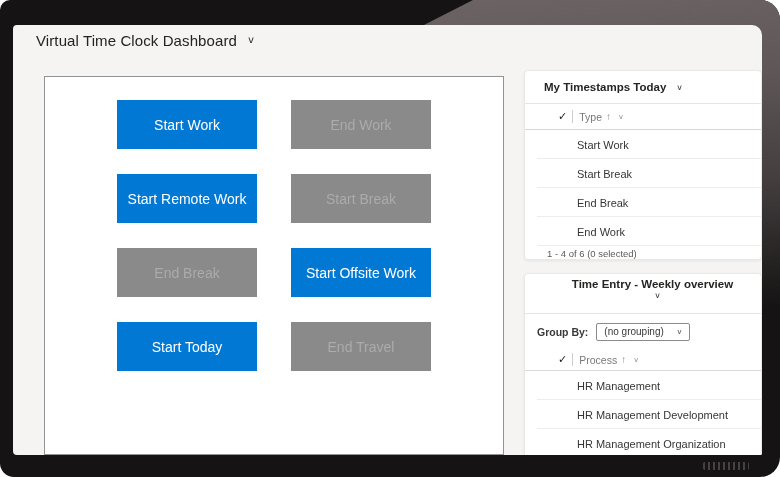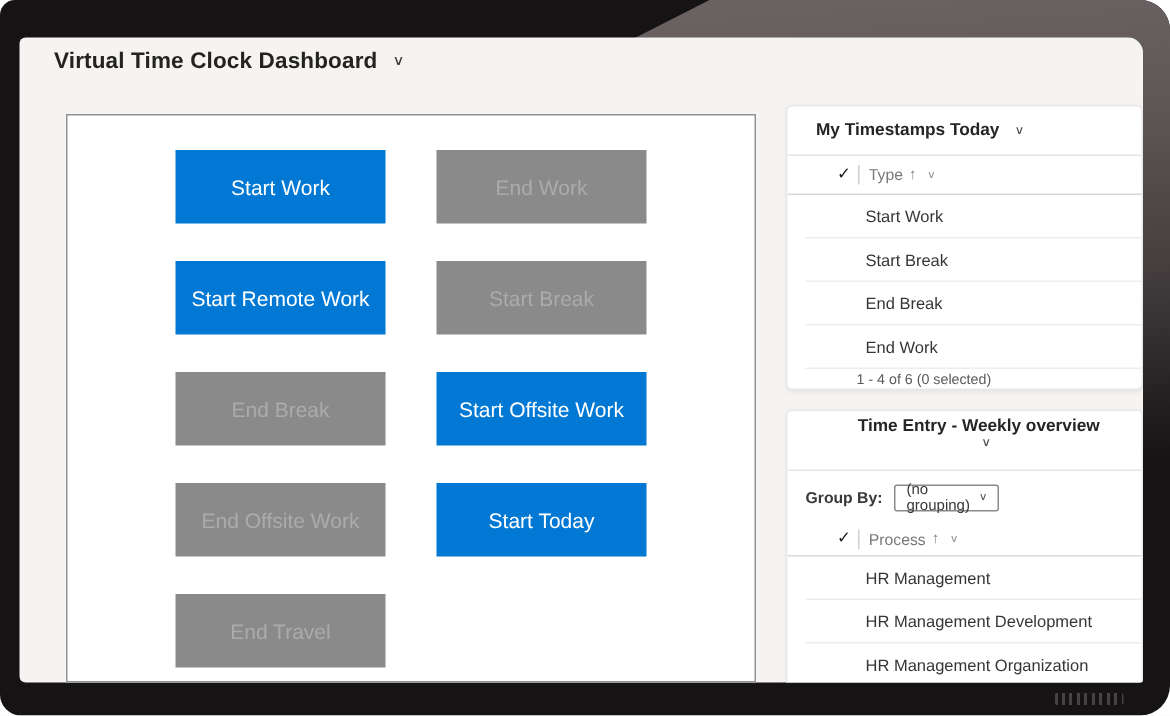--- a/index.html
+++ b/index.html
@@ -8,21 +8,21 @@
   .bezel{position:absolute;inset:0;background:#151313;border-radius:10px 20px 20px 14px;overflow:hidden;}
   .bezel-glare{position:absolute;top:0;right:0;width:362px;height:320px;
     background:linear-gradient(176deg,#6c6364 0%,#5e5657 28%,#453f40 58%,rgba(21,19,19,0) 96%);
     clip-path:polygon(55px 0,100% 0,100% 100%,0 100%,0 28px);}
   .speaker-grille{position:absolute;left:703px;top:462px;width:46px;height:8px;border-radius:2px;
     background:repeating-linear-gradient(90deg,#474142 0 2px,transparent 2px 5px);}
   .screen{position:absolute;left:13px;top:25px;width:749px;height:430px;background:#f5f4f2;
     border-radius:4px 10px 2px 4px;overflow:hidden;}
 
   .page-title-row{position:absolute;left:23px;top:7px;display:flex;align-items:center;}
-  .page-title{font-size:15px;font-weight:700;color:#242322;letter-spacing:.1px;}
+  .page-title{font-size:15px;font-weight:400;color:#242322;letter-spacing:.1px;}
   .title-chevron{margin-left:10px;font-size:11px;color:#3b3a39;transform:scaleY(.85);}
 
   .main-panel{position:absolute;left:31px;top:51px;width:460px;bottom:0;background:#ffffff;
     border:1px solid #939393;}
   .btn-grid{position:absolute;left:72px;top:23px;display:grid;grid-template-columns:140px 140px;
     column-gap:34px;row-gap:25px;}
   .clock-btn{height:49px;display:flex;align-items:center;justify-content:center;
     font-size:14px;border:none;cursor:pointer;}
   .btn-enabled{background:#0078d4;color:#ffffff;}
   .btn-disabled{background:#8a8a8a;color:#ababab;}
@@ -44,25 +44,25 @@
   .col-sep{width:1px;height:13px;background:#d0cecc;margin-left:5px;}
   .col-label{margin-left:6px;font-size:10.5px;color:#7a7877;}
   .col-sort{margin-left:4px;font-size:10px;color:#8a8887;line-height:1;}
   .col-chevron{margin-left:7px;font-size:8px;color:#9a9897;transform:scaleY(.85);}
 
   .grid-row{position:relative;height:29px;display:flex;align-items:center;padding-left:52px;
     font-size:11px;color:#373634;}
   .grid-row::after{content:"";position:absolute;left:12px;right:0;bottom:0;height:1px;background:#eeedeb;}
 
   .card-footer{height:15px;display:flex;align-items:center;padding-left:22px;
-    font-size:9.5px;color:#5c5a58;margin-left:24px;}
+    font-size:9.5px;color:#5c5a58;}
 
   .groupby-row{display:flex;align-items:center;height:35px;padding-left:12px;}
   .groupby-label{font-size:10.5px;font-weight:700;color:#3a3938;}
-  .groupby-select{margin-left:8px;width:70px;height:18px;border:1px solid #8c8a88;border-radius:2px;
+  .groupby-select{margin-left:8px;width:94px;height:18px;border:1px solid #8c8a88;border-radius:2px;
     background:#ffffff;display:flex;align-items:center;justify-content:space-between;
     padding:0 7px;cursor:pointer;}
   .groupby-value{font-size:10px;color:#3a3938;}
   .select-chevron{font-size:8px;color:#5a5958;transform:scaleY(.85);}
 </style>
 </head>
 <body>
 
 <div class="device">
   <div class="bezel">
@@ -78,21 +78,20 @@
     </div>
 
     <div class="main-panel">
       <div class="btn-grid">
         <button class="clock-btn btn-enabled">Start Work</button>
         <button class="clock-btn btn-disabled">End Work</button>
         <button class="clock-btn btn-enabled">Start Remote Work</button>
         <button class="clock-btn btn-disabled">Start Break</button>
         <button class="clock-btn btn-disabled">End Break</button>
         <button class="clock-btn btn-enabled">Start Offsite Work</button>
-        <button class="clock-btn btn-disabled">End Offsite Work</button>
         <button class="clock-btn btn-enabled">Start Today</button>
         <button class="clock-btn btn-disabled">End Travel</button>
       </div>
     </div>
 
     <div class="card card-timestamps">
       <div class="card-header">
         <span class="card-title">My Timestamps Today</span>
         <span class="card-chevron">∨</span>
       </div>

